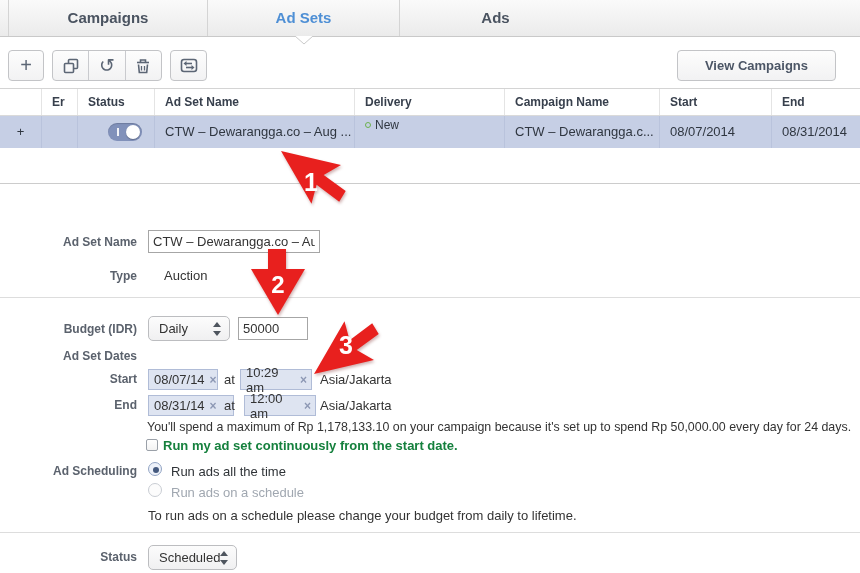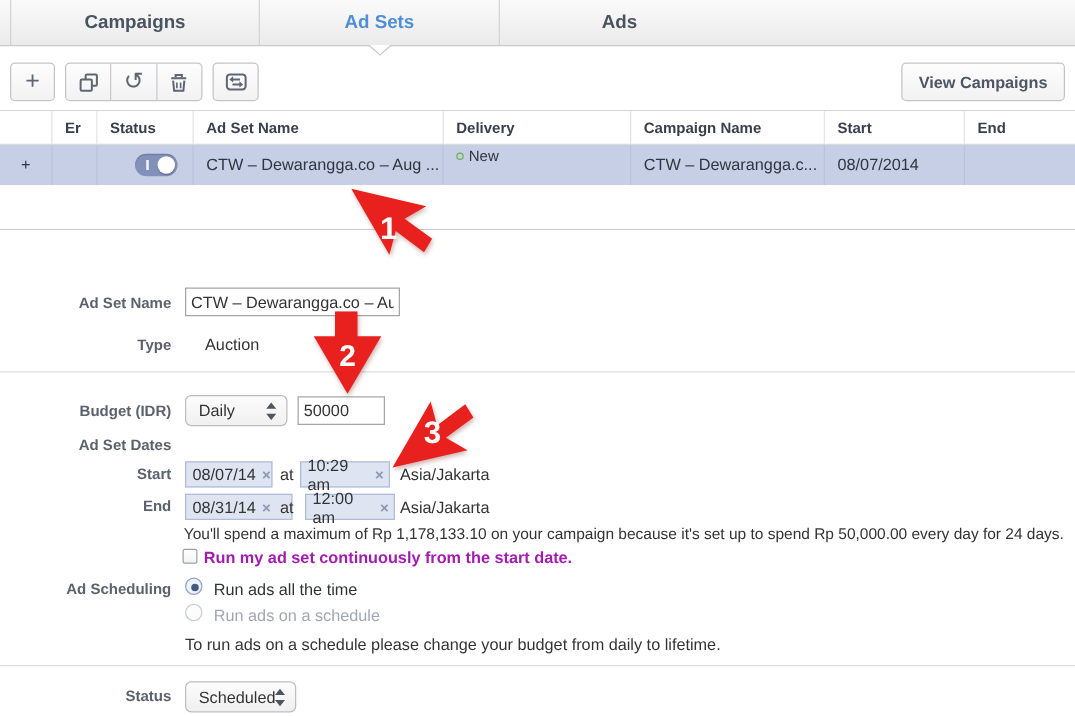--- a/index.html
+++ b/index.html
@@ -33,21 +33,21 @@
     border:1px solid #c3c4c7; border-radius:4px;
     display:flex; align-items:center; justify-content:center;
     color:#5c6675;
   }
   .btn-plus { left:8px; width:36px; font-size:20px; font-weight:normal; color:#5c6675; }
   .btn-group { left:52px; width:110px; padding:0; display:flex; align-items:stretch; }
   .btn-seg { flex:1; display:flex; align-items:center; justify-content:center; }
   .btn-seg + .btn-seg { border-left:1px solid #c9cace; }
   .btn-sync { left:170px; width:37px; }
   .btn-view {
-    right:8px; left:auto; padding:0 13px; font-size:13px; font-weight:bold; color:#4c5666;
+    right:24px; left:auto; padding:0 27px; font-size:13px; font-weight:bold; color:#4c5666;
   }
   .undo-glyph { font-size:19px; line-height:1; color:#5c6675; }
 
   
   .grid {
     position:absolute; top:88px; left:0; width:860px;
     border-top:1px solid #d4d4d4; border-bottom:1px solid #cccccc;
   }
   .grid-row { display:flex; width:860px; }
   .ghead { height:27px; background:#fff; border-bottom:1px solid #dadada; }
@@ -129,21 +129,21 @@
     margin-left:5px; color:#8d98b4; font-size:12px; font-weight:bold; cursor:pointer; line-height:1;
   }
   .at-word { position:absolute; font-size:13px; color:#333; }
   .tz { position:absolute; font-size:13px; color:#333; }
 
   .note { position:absolute; font-size:12.4px; color:#333; white-space:nowrap; }
   .checkbox {
     position:absolute; width:12px; height:12px; border:1px solid #9aa0a8; border-radius:2px;
     background:linear-gradient(#fff,#f3f3f3); cursor:pointer;
   }
-  .cb-label { position:absolute; font-size:13px; font-weight:bold; color:#a21caf; cursor:pointer; }
+  .cb-label { position:absolute; font-size:13px; font-weight:bold; color:#15803d; cursor:pointer; }
 
   .radio {
     position:absolute; width:14px; height:14px; border-radius:50%;
     border:1px solid #93a5c4; background:#eef2fa; cursor:pointer;
   }
   .radio .dot {
     position:absolute; left:4px; top:4px; width:6px; height:6px; border-radius:50%;
     background:#44597e;
   }
   .radio.disabled { border-color:#c9cdd3; background:#fcfcfc; cursor:default; }
@@ -228,20 +228,21 @@
         </div>
       </div>
       <div class="cell c3">CTW – Dewarangga.co – Aug ...</div>
       <div class="cell c4 delivery-cell">
         <div class="delivery-line1">
           <span class="dot-new"></span><span>New</span>
         </div>
       </div>
       <div class="cell c5">CTW – Dewarangga.c...</div>
       <div class="cell c6">08/07/2014</div>
+      <div class="cell c7">08/31/2014</div>
     </div>
     <div class="grid-row gfill"></div>
   </div>
 
   <div class="flabel" style="top:235px;">Ad Set Name</div>
   <input class="text-input" style="left: 148px; top: 230px; width: 172px;" value="CTW – Dewarangga.co – Aug 1">
 
   <div class="flabel" style="top:269px;">Type</div>
   <div class="fvalue" style="left:148px; top:268px;margin-left:16px;">Auction</div>
 

